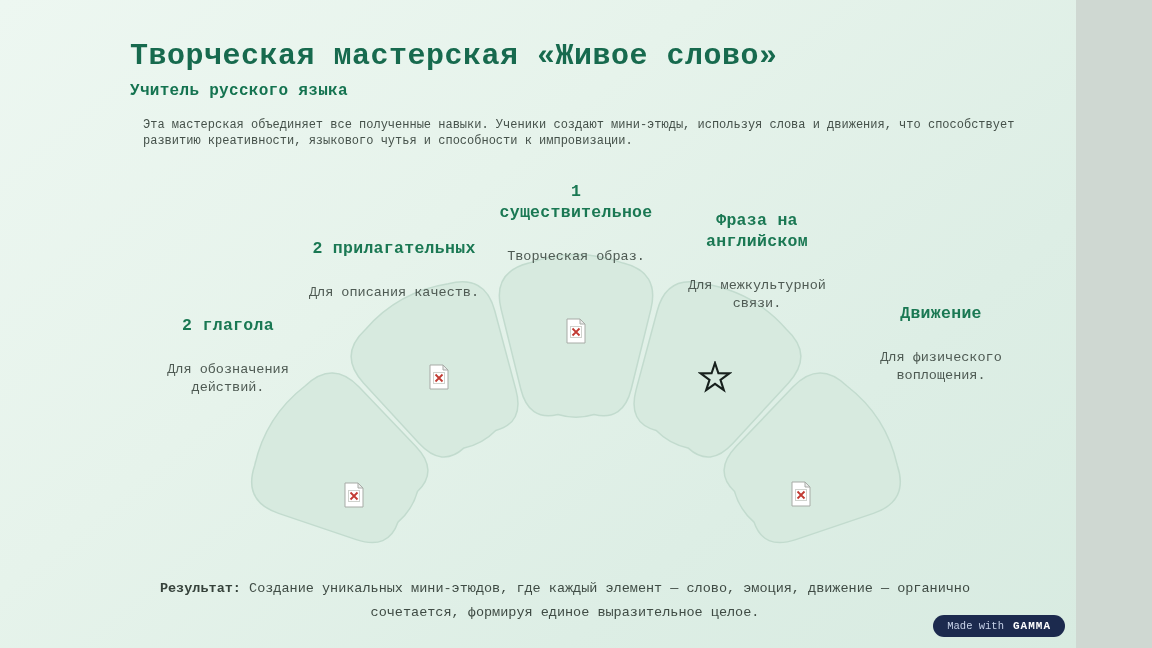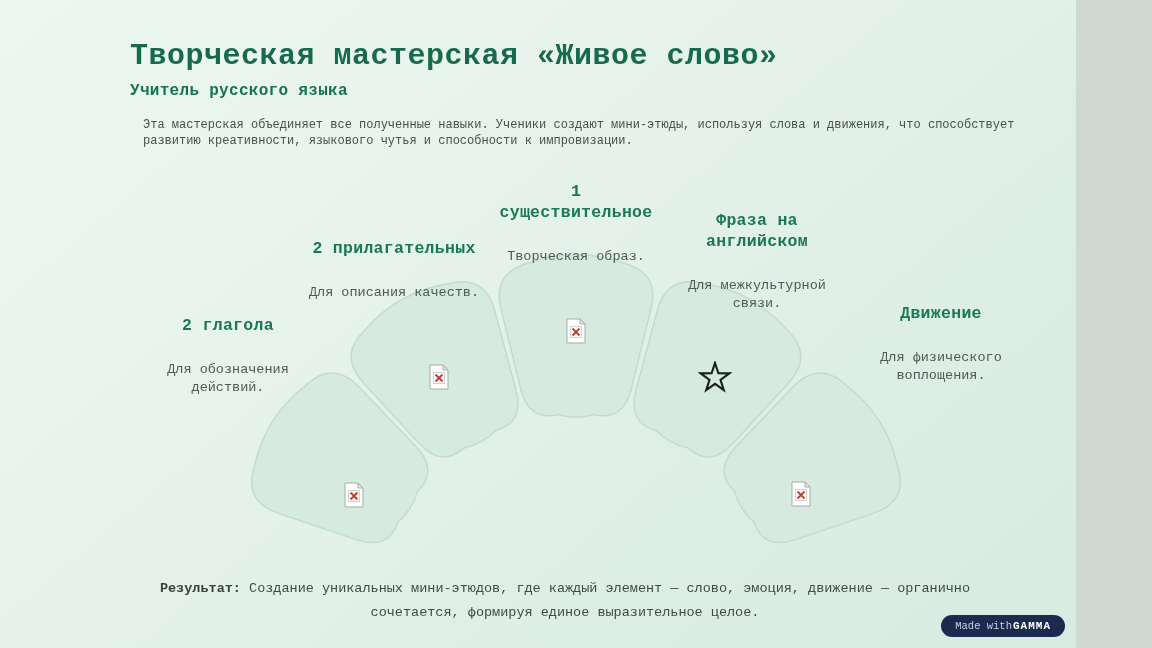--- a/index.html
+++ b/index.html
@@ -51,21 +51,21 @@
   .label-movement{left:941px;top:285px;}
   
   .result{
     position:absolute;left:130px;top:577px;width:870px;
     font-size:13.5px;line-height:24px;color:#3f4b44;text-align:center;
   }
   .result .bold{font-weight:bold;color:#36423b;}
   
   .badge{
     position:absolute;right:11px;bottom:11px;height:22px;
-    display:flex;align-items:center;gap:1px;padding:0 14px;
+    display:flex;align-items:center;gap:9px;padding:0 14px;
     background:#1c2a4e;border-radius:12px;cursor:pointer;
   }
   .badge .prefix{font-size:10.5px;color:#c7d2e8;}
   .badge .brand{font-size:11px;font-weight:bold;color:#ffffff;letter-spacing:1px;}
 </style>
 </head>
 <body>
 
 <div class="slide">
 

